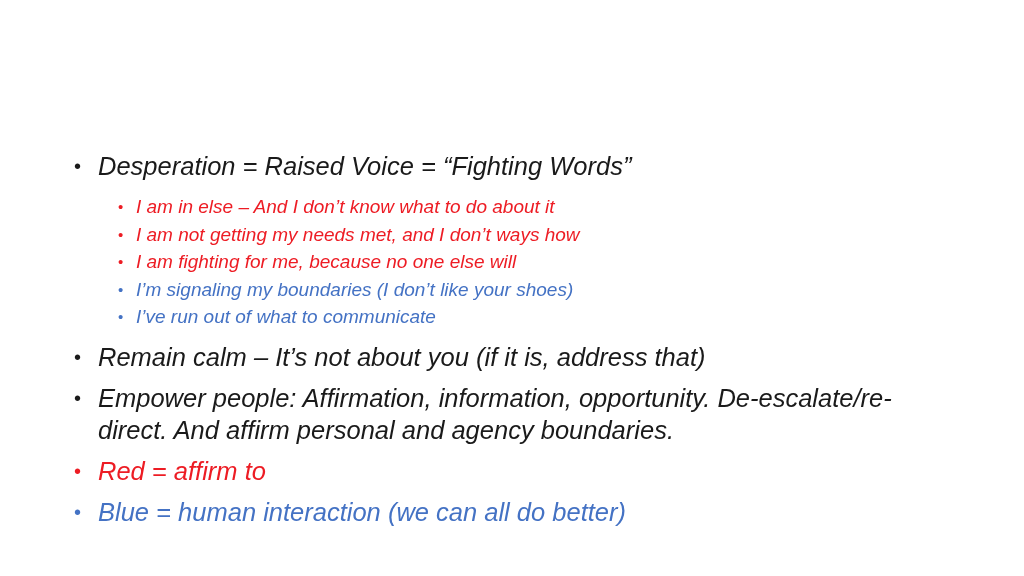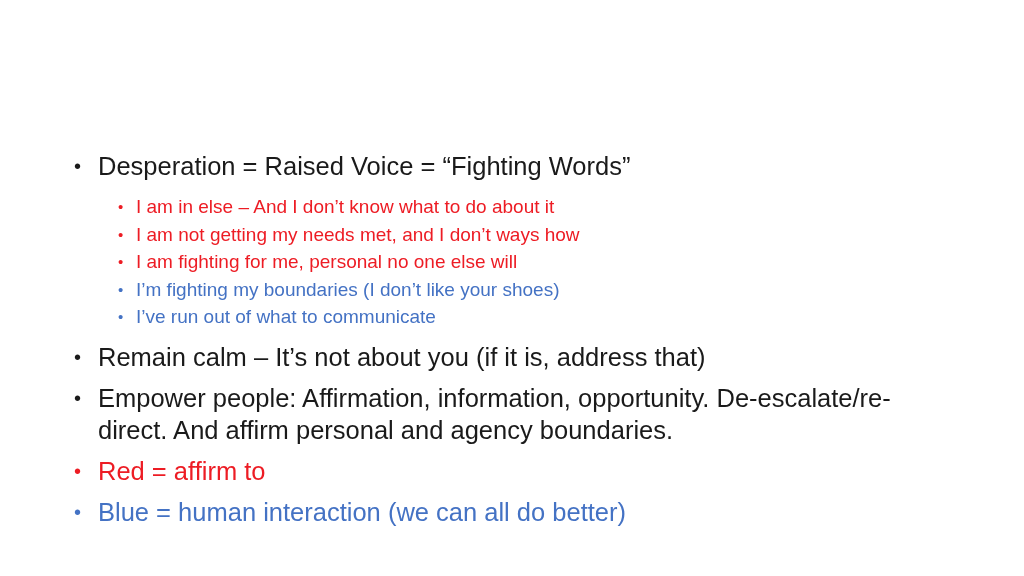--- a/index.html
+++ b/index.html
@@ -41,20 +41,21 @@
     position: absolute;
     left: 0;
     top: 0;
     display: inline-block;
     text-align: left;
     line-height: inherit;
   }
 
   .bullet .btext {
     display: block;
+    font-style: italic;
   }
 
   
   .lvl1 {
     font-size: 25.5px;
     line-height: 32px;
     color: #1a1a1a;
     padding-left: 24px;
     margin-bottom: 11px;
   }
@@ -104,26 +105,26 @@
         <span class="btext">I am in else – And I don’t know what to do about it</span>
       </div>
 
       <div class="bullet lvl2 c-red">
         <span class="marker">•</span>
         <span class="btext">I am not getting my needs met, and I don’t ways how</span>
       </div>
 
       <div class="bullet lvl2 c-red">
         <span class="marker">•</span>
-        <span class="btext">I am fighting for me, personal no one else will</span>
+        <span class="btext">I am fighting for me, because no one else will</span>
       </div>
 
       <div class="bullet lvl2 c-blue">
         <span class="marker">•</span>
-        <span class="btext">I’m fighting my boundaries (I don’t like your shoes)</span>
+        <span class="btext">I’m signaling my boundaries (I don’t like your shoes)</span>
       </div>
 
       <div class="bullet lvl2 c-blue">
         <span class="marker">•</span>
         <span class="btext">I’ve run out of what to communicate</span>
       </div>
     </div>
 
     <div class="bullet lvl1 c-black tight">
       <span class="marker">•</span>

